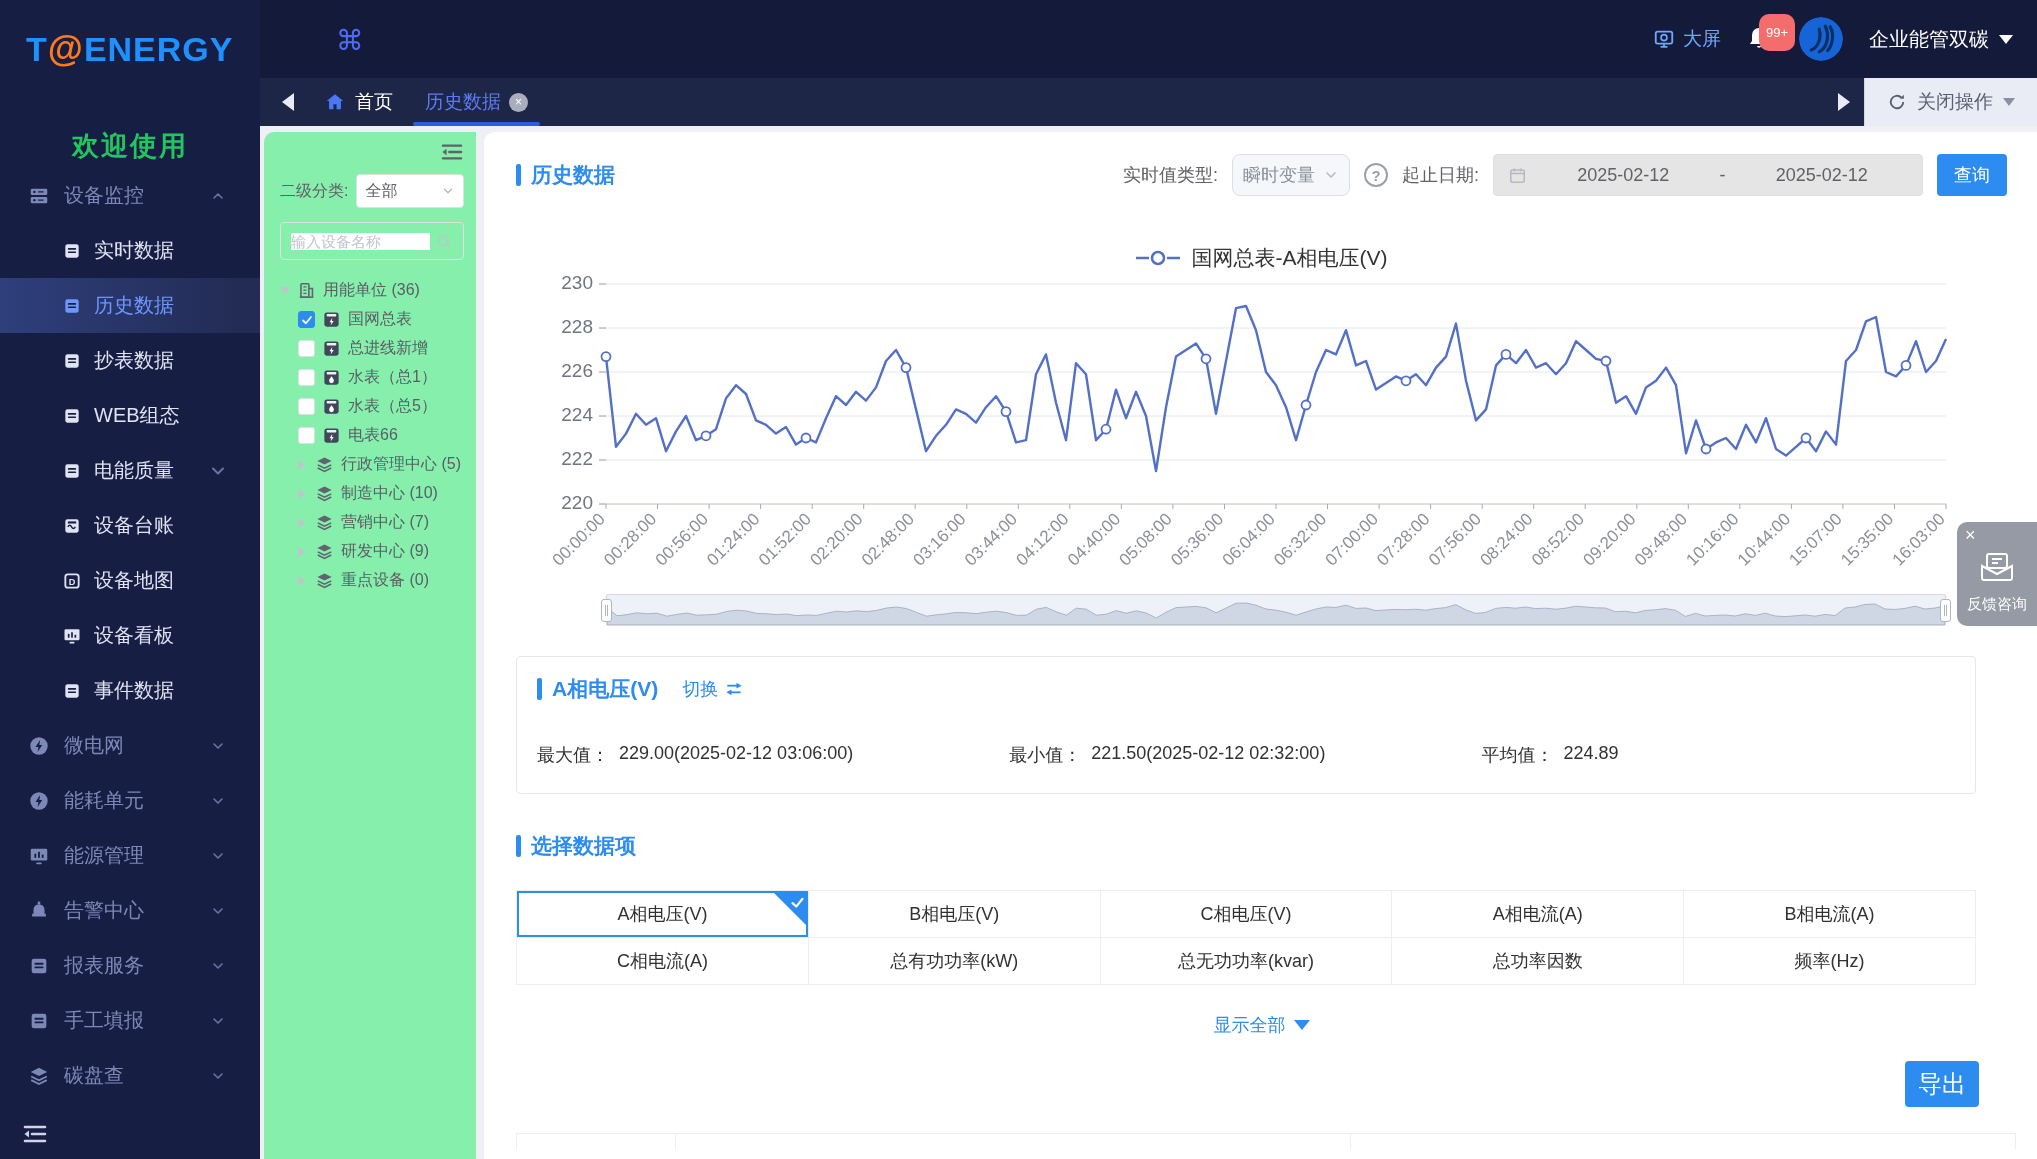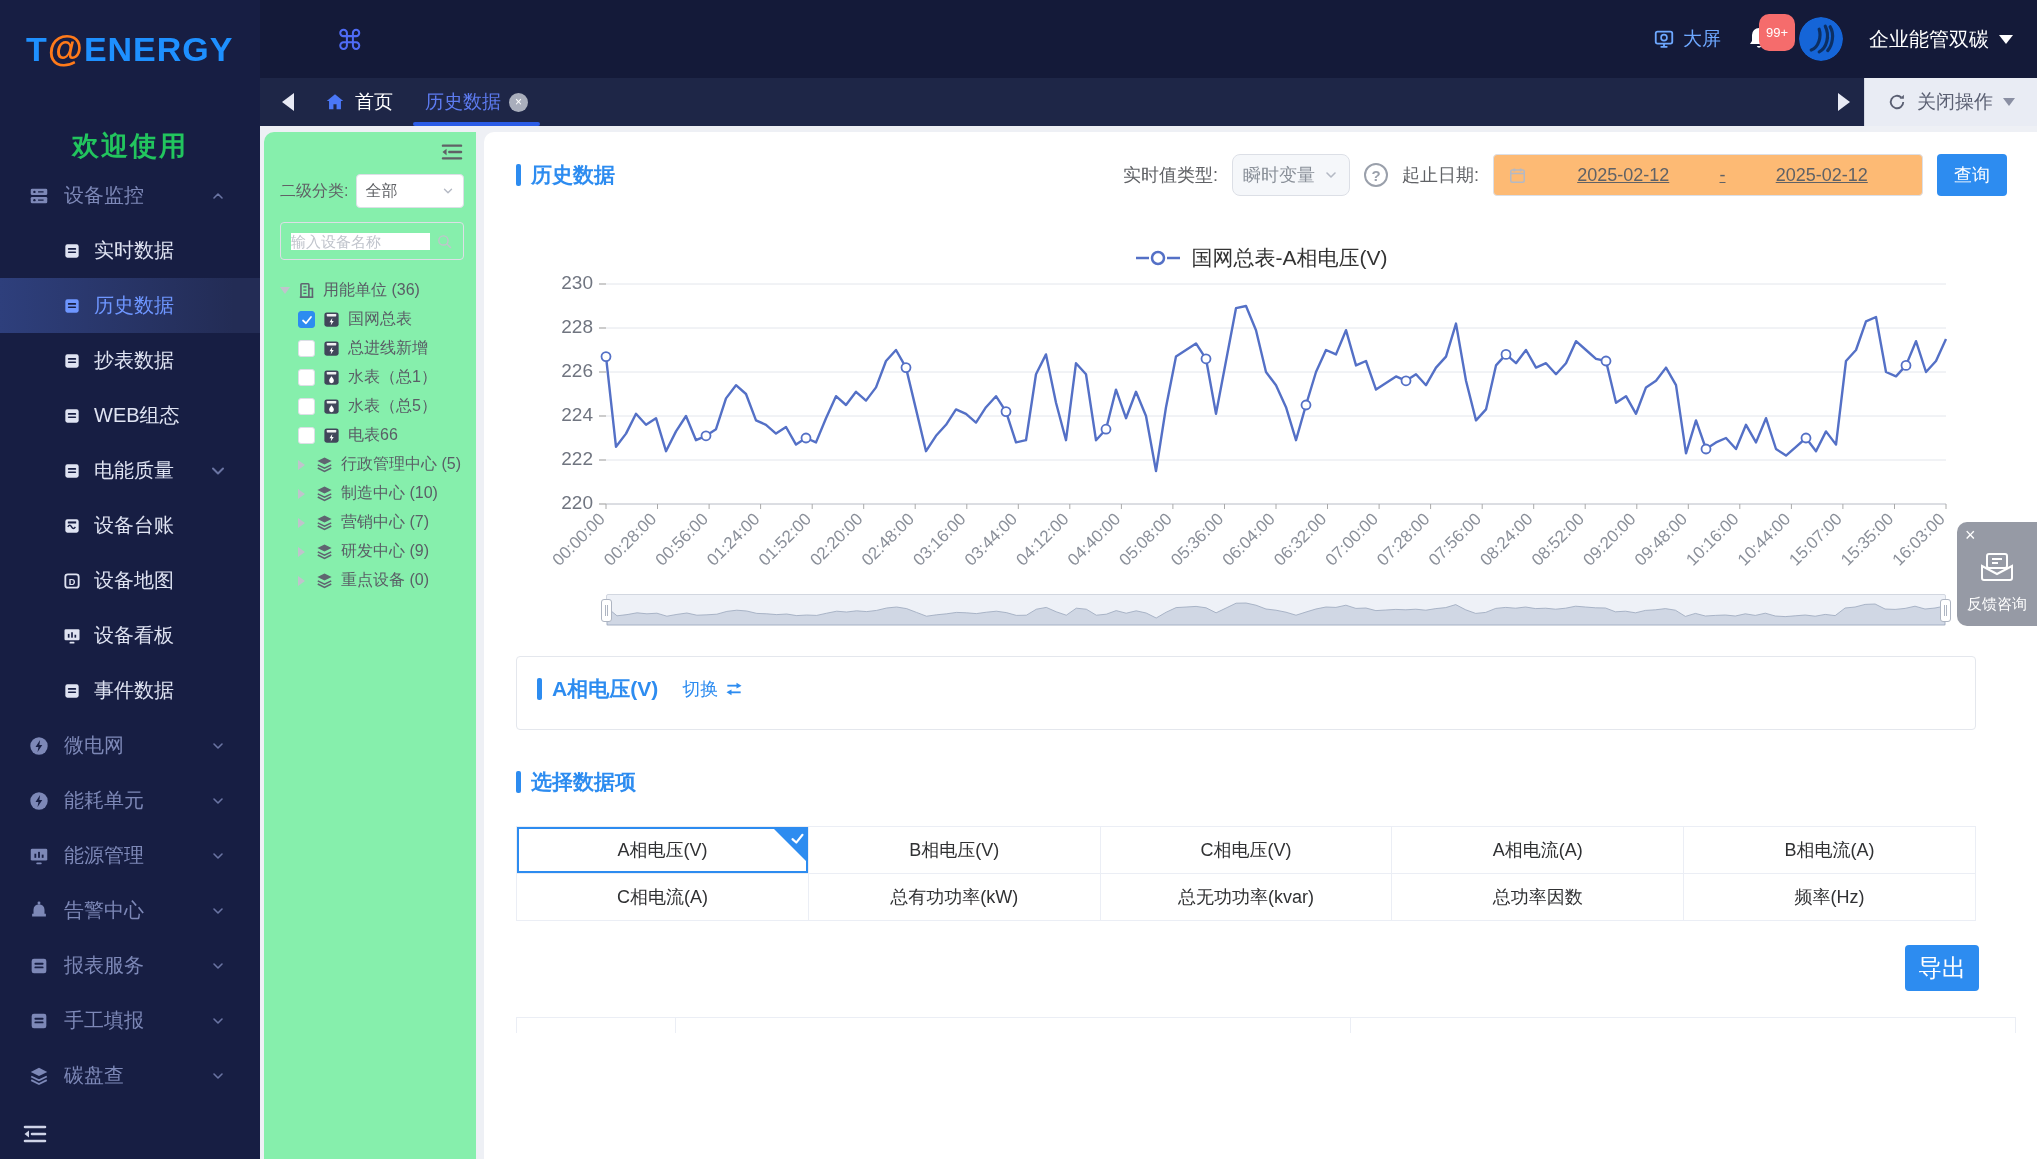--- a/index.html
+++ b/index.html
@@ -75,21 +75,21 @@
   .cbx svg { width:12px; height:12px; }
 
   #main-panel { position:absolute; left:224px; top:6px; right:0; bottom:0; background:#fff; border-radius:10px 0 0 0; padding:22px 30px 0 32px; overflow:hidden; }
   .sec-title { display:flex; align-items:center; gap:10px; color:#2d8cf0; font-size:21px; font-weight:bold; }
   .sec-bar { width:5px; height:22px; background:#2d8cf0; border-radius:2px; }
   #filter-row { display:flex; align-items:center; }
   #filter-right { margin-left:auto; display:flex; align-items:center; gap:14px; font-size:18px; color:#606266; }
   #type-select { width:118px; height:42px; background:#f5f7fa; border:1px solid #dcdfe6; border-radius:8px; display:flex; align-items:center; justify-content:space-between; padding:0 10px; color:#8a9099; cursor:not-allowed; }
   #type-select .chev { width:16px; height:16px; color:#b4b9c4; }
   #help-icon { width:24px; height:24px; border:2px solid #9aa0ab; border-radius:50%; color:#9aa0ab; font-size:15px; font-weight:bold; display:flex; align-items:center; justify-content:center; cursor:pointer; }
-  #date-box { width:430px; height:42px; border:1px solid #dcdfe6; border-radius:4px; display:flex; align-items:center; padding:0 14px; gap:10px; color:#606266; background:#fdba74; cursor:pointer;text-decoration:underline; }
+  #date-box { width:430px; height:42px; border:1px solid #dcdfe6; border-radius:4px; display:flex; align-items:center; padding:0 14px; gap:10px; color:#606266; background:#e5e5e5; cursor:pointer; }
   #date-box .ico { width:19px; height:19px; color:#b4b9c4; }
   #date-box .dt { flex:1; text-align:center; }
   .btn-blue { background:#2d8cf0; color:#fff; border:none; border-radius:4px; font-size:18px; font-family:inherit; cursor:pointer; }
   #query-btn { width:70px; height:42px; }
 
   #legend { margin-top:48px; display:flex; justify-content:center; align-items:center; gap:12px; color:#333; font-size:21px; }
   #legend svg { width:44px; height:16px; }
   #chart-wrap { margin-top:2px; }
   #brush { position:relative; margin-left:90px; width:1340px; height:32px; border:1px solid #d2d7e0; background:#eef1f7; border-radius:2px; margin-top:8px; }
   #brush svg { position:absolute; inset:0; width:100%; height:100%; }
@@ -736,20 +736,34 @@
           <span class="ico">
               <svg viewBox="0 0 24 24">
                 <path d="M4 8h13" stroke="currentColor" stroke-width="2.2"></path>
                 <polygon points="15,4.5 21,8 15,11.5" fill="currentColor"></polygon>
                 <path d="M20 16H7" stroke="currentColor" stroke-width="2.2"></path>
                 <polygon points="9,12.5 3,16 9,19.5" fill="currentColor"></polygon>
               </svg>
             </span>
         </div>
       </div>
+      <div id="stats-row">
+        <div class="stat">
+          <span class="lab">最大值：</span>
+          <span>229.00(2025-02-12 03:06:00)</span>
+        </div>
+        <div class="stat">
+          <span class="lab">最小值：</span>
+          <span>221.50(2025-02-12 02:32:00)</span>
+        </div>
+        <div class="stat">
+          <span class="lab">平均值：</span>
+          <span>224.89</span>
+        </div>
+      </div>
     </div>
 
     <div class="sec-title" id="selector-title">
       <span class="sec-bar"></span>
       <span>选择数据项</span>
     </div>
     <div id="sel-grid">
         <div class="sel-cell selected">
           <span>A相电压(V)</span>
           <span class="sel-corner"></span>
@@ -779,20 +793,24 @@
           <span>总无功功率(kvar)</span>
         </div>
         <div class="sel-cell">
           <span>总功率因数</span>
         </div>
         <div class="sel-cell">
           <span>频率(Hz)</span>
         </div>
       </div>
 
+    <div id="show-all">
+      <span>显示全部</span>
+      <span class="tri-down"></span>
+    </div>
 
     <div id="export-row">
       <button id="export-btn" class="btn-blue">导出</button>
     </div>
 
     <div id="partial-table">
       <div class="pt-c1"></div>
       <div class="pt-c2"></div>
       <div class="pt-c3"></div>
     </div>

